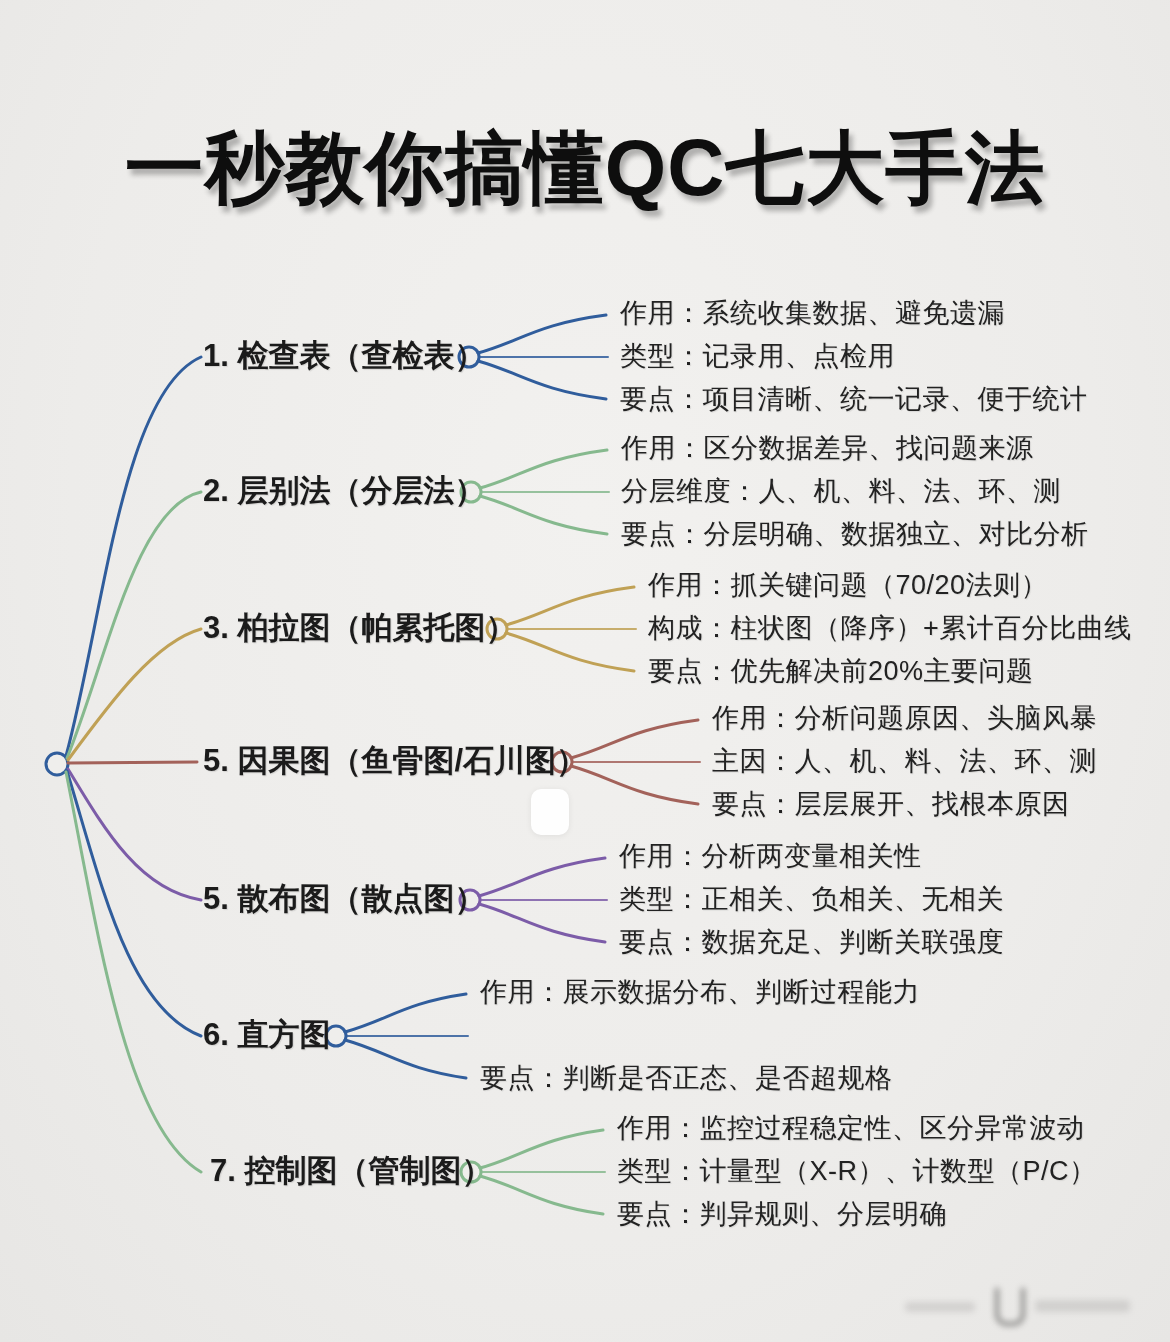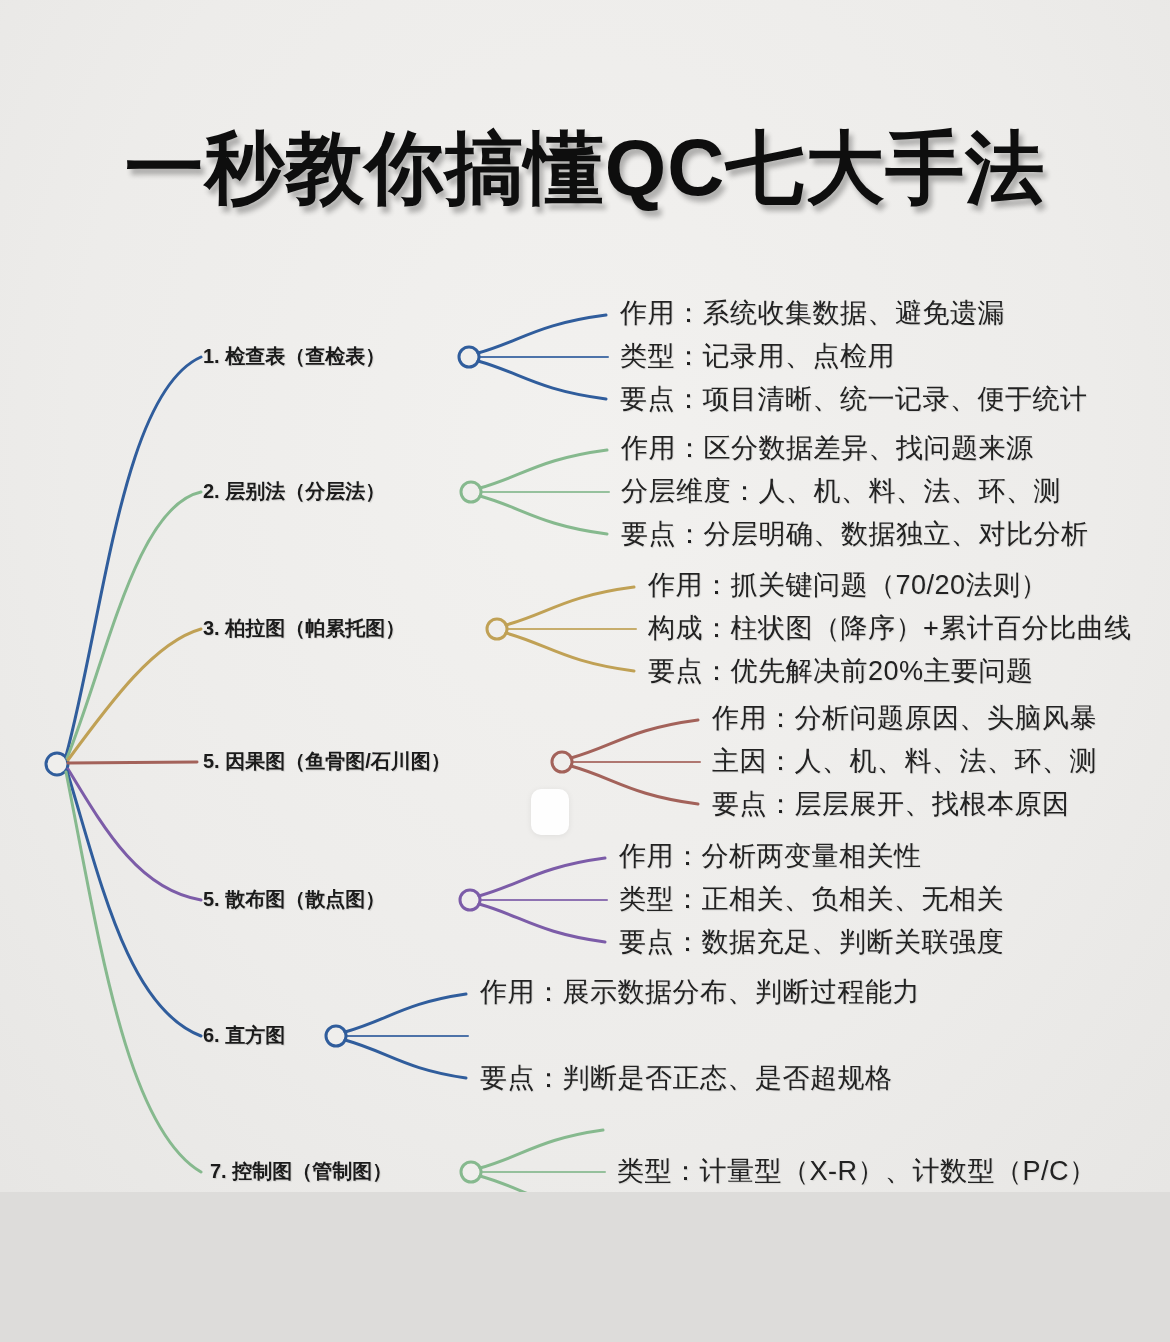--- a/index.html
+++ b/index.html
@@ -1,18 +1,18 @@
 <!DOCTYPE html>
 <html><head>
 <meta charset="utf-8">
 <style>
   html,body{margin:0;padding:0;background:#dddcda;}
   .stage{
     position:relative;
-    width:1170px;height:1192px;
+    width:1170px;height:1342px;
     margin:0 auto;
     overflow:hidden;
     background:radial-gradient(ellipse at 50% 38%, #f2f1ef 0%, #edecea 62%, #e7e6e4 100%);
     font-family:"Liberation Sans","DejaVu Sans",sans-serif;
   }
   .title{
     position:absolute;
     left:50%;top:116px;
     transform:translateX(-50%);
     margin:0;
@@ -23,21 +23,21 @@
     white-space:nowrap;
     text-shadow:4px 6px 5px rgba(40,40,40,0.32);
   }
   svg.links{position:absolute;left:0;top:0;}
   svg.links path{fill:none;stroke-linecap:round;}
   svg.links path.curve{stroke-width:3;}
   svg.links path.mid{stroke-width:2;opacity:.85;}
   svg.links circle.node{stroke-width:3;fill:#efeeec;}
   .branch-label{
     position:absolute;
-    font-size:20px;font-weight:800;color:#1b1b1b;
+    font-size:31px;font-weight:800;color:#1b1b1b;
     white-space:nowrap;transform:translateY(-53%);
     text-shadow:1px 1px 1px rgba(60,60,60,.15);
   }
   .item{
     position:absolute;
     font-size:27px;font-weight:400;color:#222;
     white-space:nowrap;transform:translateY(-53%);
     letter-spacing:.5px;
     text-shadow:1px 1px 1px rgba(60,60,60,.12);
   }
@@ -133,20 +133,21 @@
   <div class="branch-label" style="left:203px;top:900px">5. 散布图（散点图）</div>
   <div class="item" style="left:619px;top:857px">作用：分析两变量相关性</div>
   <div class="item" style="left:619px;top:900px">类型：正相关、负相关、无相关</div>
   <div class="item" style="left:619px;top:943px">要点：数据充足、判断关联强度</div>
 
   <div class="branch-label" style="left:203px;top:1036px">6. 直方图</div>
   <div class="item" style="left:480px;top:993px">作用：展示数据分布、判断过程能力</div>
   <div class="item" style="left:480px;top:1079px">要点：判断是否正态、是否超规格</div>
 
   <div class="branch-label" style="left:210px;top:1172px">7. 控制图（管制图）</div>
+  <div class="item" style="left:617px;top:1129px">作用：监控过程稳定性、区分异常波动</div>
   <div class="item" style="left:617px;top:1172px">类型：计量型（X-R）、计数型（P/C）</div>
   <div class="item" style="left:617px;top:1215px">要点：判异规则、分层明确</div>
 
   <div class="sticker"></div>
 
   <div class="watermark">
     <i class="b2"></i>
       <i class="b1"></i>
       <i class="b3"></i>
   </div>

